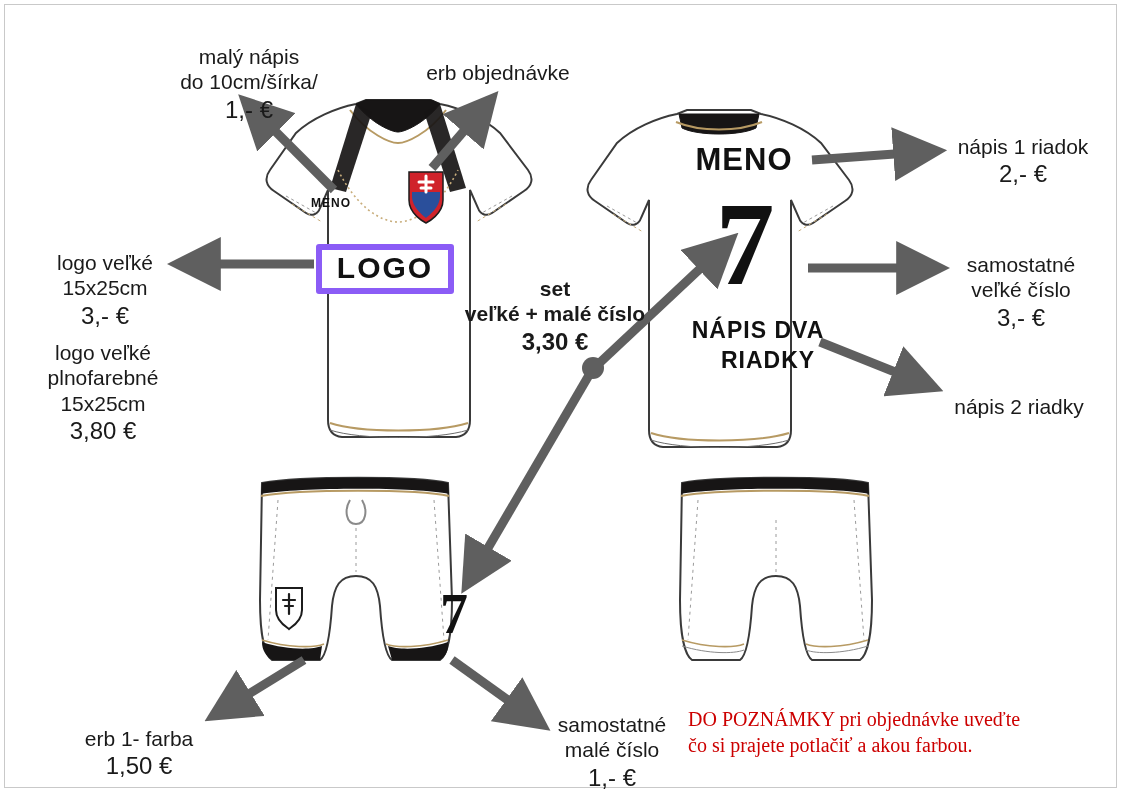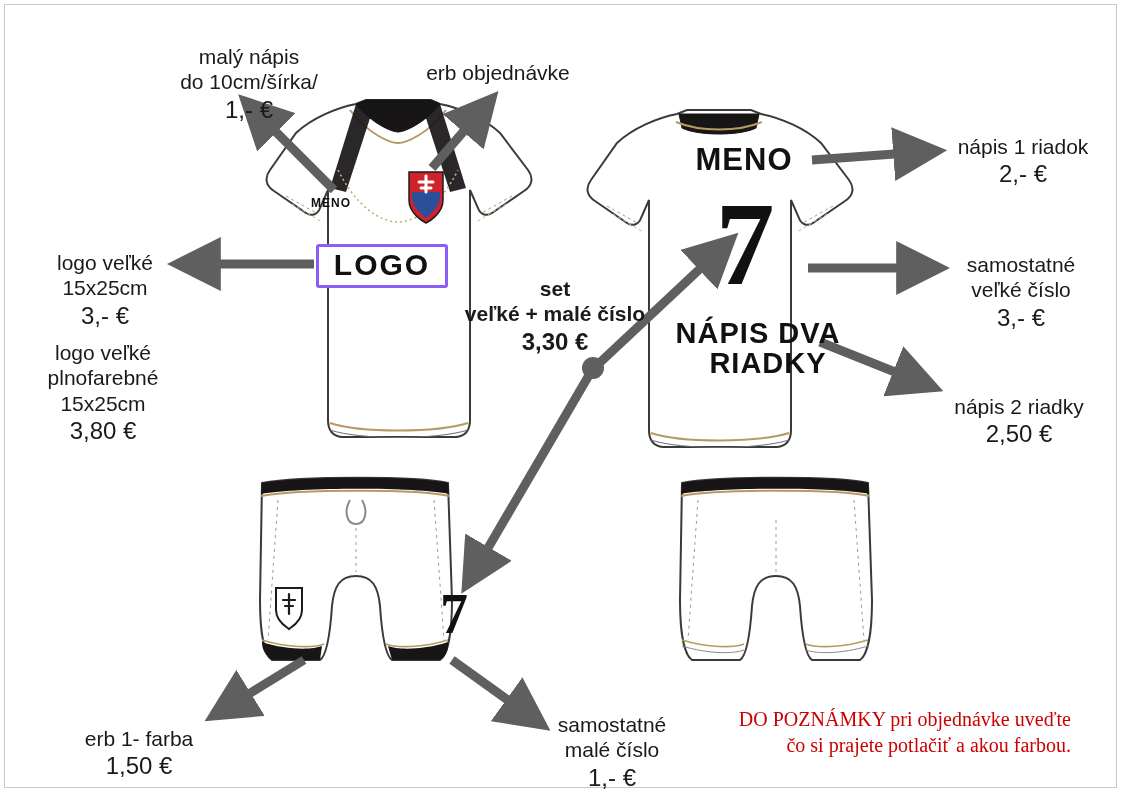--- a/index.html
+++ b/index.html
@@ -39,21 +39,21 @@
   .jersey-text{
     position:absolute;
     font-family:"Liberation Sans", sans-serif;
     font-weight:bold;
     color:#111;
     text-align:center;
     letter-spacing:1px;
   }
   .logo-box{
     position:absolute;
-    border:3px solid #8b5cf6;
+    border:6px solid #8b5cf6;
     background:#fff;
     font-weight:bold;
     font-size:30px;
     letter-spacing:2px;
     text-align:center;
     color:#111;
     padding:1px 10px 3px 10px;
     border-radius:3px;
   }
   .meno-small{
@@ -208,22 +208,22 @@
   </svg>
 
   <div class="meno-small" style="left:311px;top:196px;">MENO</div>
 
   <div class="logo-box" style="left:316px;top:244px;width:106px;">LOGO</div>
 
   <div class="jersey-text" style="left:664px;top:142px;width:160px;font-size:31px;">MENO</div>
 
   <div class="big-number" style="left:700px;top:186px;width:90px;text-align:center;font-size:118px;">7</div>
 
-  <div class="nazov2" style="left:672px;top:318px;width:172px;font-size:29px;">NÁPIS DVA</div>
-  <div class="nazov2" style="left:682px;top:348px;width:172px;font-size:29px;">RIADKY</div>
+  <div class="nazov2" style="left:672px;top:318px;width:172px;font-size:23px;">NÁPIS DVA</div>
+  <div class="nazov2" style="left:682px;top:348px;width:172px;font-size:23px;">RIADKY</div>
 
   <div class="big-number" style="left:432px;top:586px;width:44px;text-align:center;font-size:56px;">7</div>
 
   <div class="lbl" style="left:146px;top:18px;width:206px;">
     <span>malý nápis
 do 10cm/šírka/</span>
     <span class="price">1,- €</span>
   </div>
 
   <div class="lbl" style="left:398px;top:34px;width:200px;">
@@ -255,30 +255,29 @@
   </div>
 
   <div class="lbl" style="left:930px;top:226px;width:182px;">
     <span>samostatné
 veľké číslo</span>
     <span class="price">3,- €</span>
   </div>
 
   <div class="lbl" style="left:926px;top:368px;width:186px;">
     <span>nápis 2 riadky</span>
-    <span class="price">2,50 €</span>
   </div>
 
   <div class="lbl" style="left:46px;top:700px;width:186px;">
     <span>erb 1- farba</span>
     <span class="price">1,50 €</span>
   </div>
 
   <div class="lbl" style="left:526px;top:686px;width:172px;">
     <span>samostatné
 malé číslo</span>
     <span class="price">1,- €</span>
   </div>
 
-  <div class="note" style="left:671px;top:706px;width:400px;text-align:right;">DO POZNÁMKY pri objednávke uveďte
+  <div class="note" style="left:688px;top:706px;width:400px;">DO POZNÁMKY pri objednávke uveďte
 čo si prajete potlačiť a akou farbou.</div>
 
 </div>
 
 </body></html>

